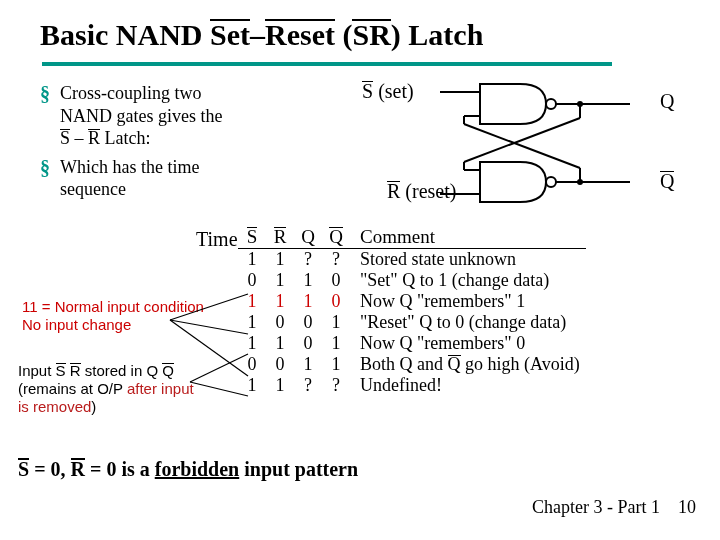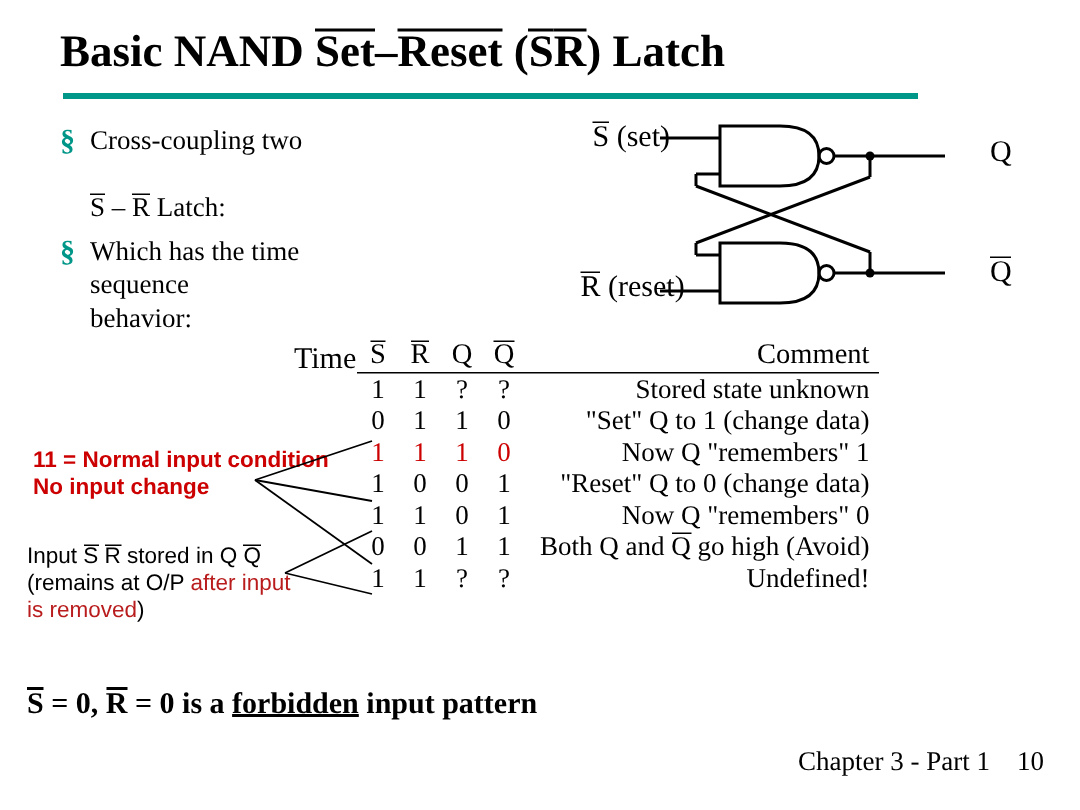--- a/index.html
+++ b/index.html
@@ -5,34 +5,34 @@
   * { box-sizing: border-box; margin: 0; padding: 0; }
   body { width: 720px; height: 540px; font-family: "Times New Roman", serif; background: #fff; position: relative; overflow: hidden; }
   .title { font-size: 30px; font-weight: bold; padding: 18px 0 8px 40px; }
   .title-rule { position: absolute; left: 42px; top: 62px; width: 570px; height: 4px; background: #009688; }
   .over { border-top: 2px solid #000; display: inline-block; line-height: 0.9em; padding-top: 0px; }
   .over-sm { border-top: 1.5px solid #000; display: inline-block; line-height: 0.9em; }
   .content { position: absolute; left: 40px; top: 82px; width: 650px; }
   .bullet-row { display: flex; align-items: flex-start; margin-bottom: 6px; }
   .bullet { color: #009688; font-size: 20px; margin-right: 10px; font-weight: bold; line-height: 1.2; }
   .bullet-text { font-size: 18px; line-height: 1.25; }
-  .note1 { position: absolute; left: 22px; top: 298px; color: #c00; font-family: Arial, sans-serif; font-size: 15px; line-height: 1.2; font-weight: bold; }
+  .note1 { position: absolute; left: 22px; top: 298px; color: #c00; font-family: Arial, sans-serif; font-size: 15px; line-height: 1.2; }
   .note2 { position: absolute; left: 18px; top: 362px; font-family: Arial, sans-serif; font-size: 15px; line-height: 1.2; }
   .note2 .red { color: #b91c1c; }
   .diagram { position: absolute; left: 370px; top: 78px; width: 330px; height: 130px; }
   .sig-label { position: absolute; font-size: 20px; }
   .table-wrap { position: absolute; left: 238px; top: 226px; font-size: 18px; }
   table { border-collapse: collapse; }
   td, th { padding: 0 6px; text-align: center; vertical-align: bottom; font-weight: normal; }
   th { font-size: 19px; }
   .col-s { width: 28px; }
   .col-r { width: 28px; }
   .col-q { width: 28px; }
   .col-qb { width: 28px; }
-  .col-c { text-align: right; padding-left: 10px; }
+  .col-c { text-align: left; padding-left: 10px; }
   .hdr-row td, .hdr-row th { border-bottom: 1.5px solid #000; }
   .red-cell { color: #c00; }
   .bottom-line { position: absolute; left: 18px; top: 458px; font-size: 20px; font-family: "Times New Roman", serif; font-weight: bold; }
   .bottom-line .u { text-decoration: underline; }
   .footer { position: absolute; right: 24px; bottom: 22px; font-size: 18px; font-family: "Times New Roman", serif; }
   .time-label { position: absolute; left: 196px; top: 228px; font-size: 20px; }
   .arrows { position: absolute; left: 130px; top: 274px; width: 120px; height: 170px; pointer-events: none; }
 </style>
 </head>
 <body>
@@ -40,30 +40,29 @@
 <div class="title">
   <span>Basic NAND </span><span class="over">Set</span><span>–</span><span class="over">Reset</span><span> (</span><span class="over">S</span><span class="over">R</span><span>) Latch</span>
 </div>
 <div class="title-rule"></div>
 
 <div class="content">
   <div class="bullet-row">
     <div class="bullet">§</div>
     <div class="bullet-text">
       <span>Cross-coupling two</span><br>
-      <br>
+      <span>NAND gates gives the</span><br>
       <span class="over-sm">S</span><span> – </span><span class="over-sm">R</span><span> Latch:</span>
     </div>
   </div>
   <div class="bullet-row">
     <div class="bullet">§</div>
     <div class="bullet-text">
       <span>Which has the time</span><br>
       <span>sequence</span><br>
-      <span>behavior:</span>
     </div>
   </div>
 </div>
 
 <div class="time-label">Time</div>
 
 <svg class="diagram" viewBox="0 0 330 130">
 
   <path d="M110 6 L110 46 L150 46 Q176 46 176 26 Q176 6 150 6 Z" fill="none" stroke="#000" stroke-width="2"></path>
   <circle cx="181" cy="26" r="5" fill="none" stroke="#000" stroke-width="2"></circle>
@@ -81,21 +80,21 @@
   <line x1="210" y1="40" x2="94" y2="84" stroke="#000" stroke-width="2"></line>
   <line x1="94" y1="84" x2="94" y2="92" stroke="#000" stroke-width="2"></line>
   <line x1="94" y1="92" x2="110" y2="92" stroke="#000" stroke-width="2"></line>
   <circle cx="210" cy="26" r="3" fill="#000"></circle>
   <line x1="210" y1="104" x2="210" y2="90" stroke="#000" stroke-width="2"></line>
   <line x1="210" y1="90" x2="94" y2="46" stroke="#000" stroke-width="2"></line>
   <line x1="94" y1="46" x2="94" y2="38" stroke="#000" stroke-width="2"></line>
   <line x1="94" y1="38" x2="110" y2="38" stroke="#000" stroke-width="2"></line>
   <circle cx="210" cy="104" r="3" fill="#000"></circle>
 </svg>
-<div class="sig-label" style="left:395px; top:80px;text-align:right;"><span class="over-sm">S</span><span> (set)</span></div>
+<div class="sig-label" style="left:362px; top:80px;text-align:right;"><span class="over-sm">S</span><span> (set)</span></div>
 <div class="sig-label" style="left:387px; top:180px;"><span class="over-sm">R</span><span> (reset)</span></div>
 <div class="sig-label" style="left:660px; top:90px;">Q</div>
 <div class="sig-label" style="left:660px; top:170px;"><span class="over-sm">Q</span></div>
 
 <div class="note1">
   <span>11 = Normal input condition</span><br><span>No input change</span>
 </div>
 <div class="note2">
   <span>Input </span><span class="over-sm">S</span><span> </span><span class="over-sm">R</span><span> stored in </span><span>Q</span> <span class="over-sm">Q</span><br>
   <span>(remains at O/P </span><span class="red">after input</span><br>

